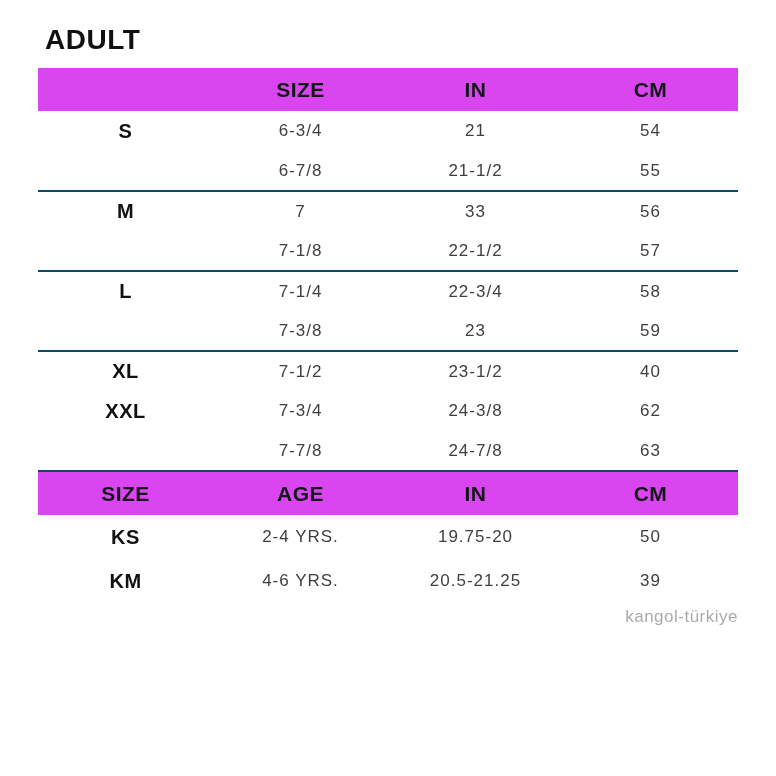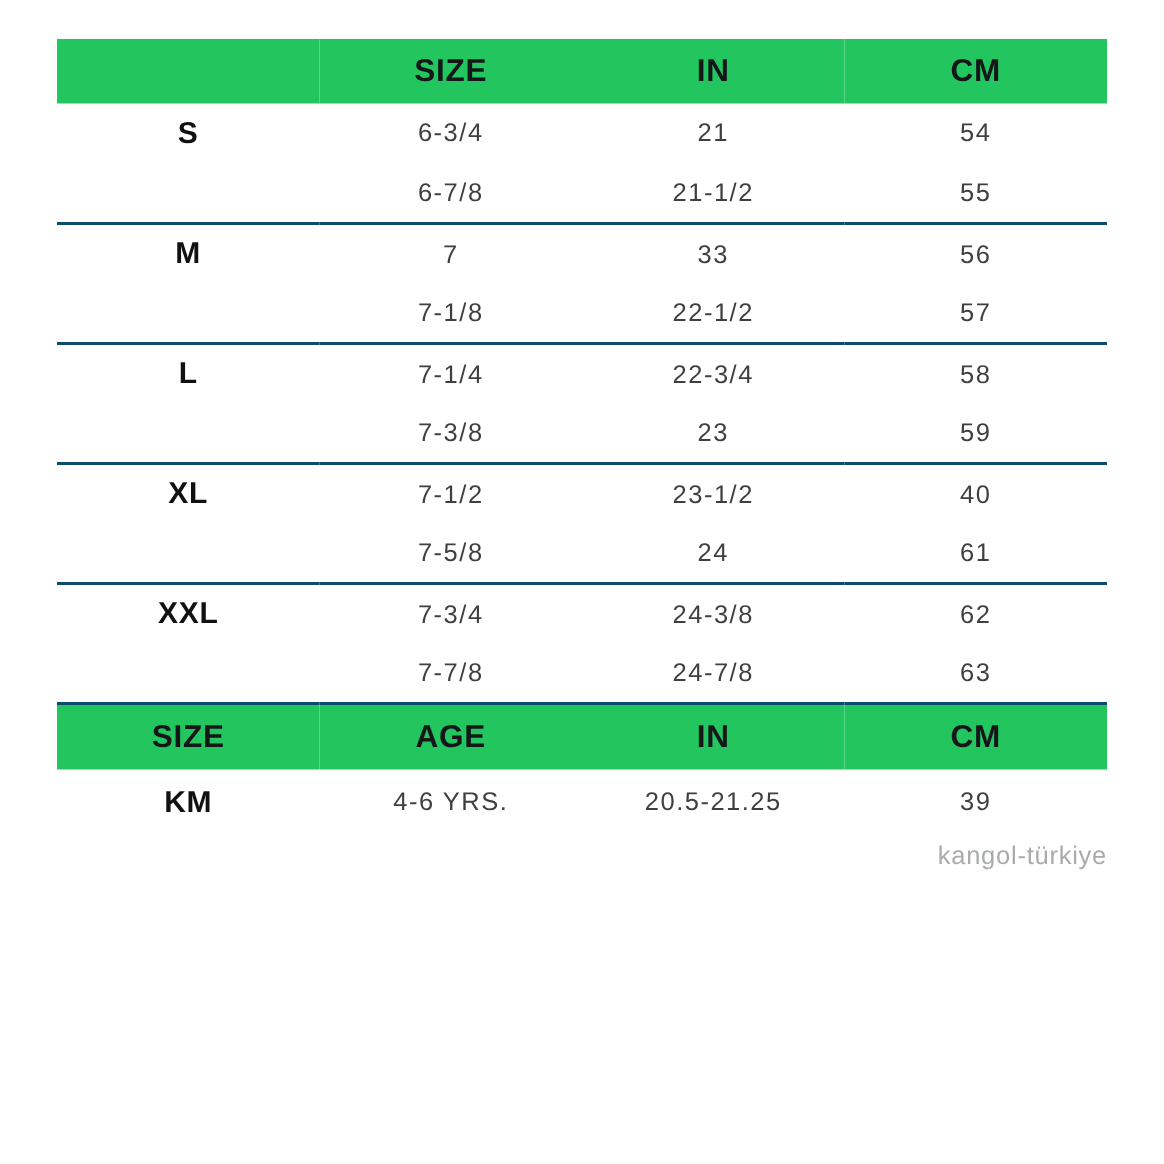--- a/index.html
+++ b/index.html
@@ -27,21 +27,21 @@
     border-collapse: collapse;
     table-layout: fixed;
   }
   th, td {
     width: 25%;
     text-align: center;
     padding: 0;
     vertical-align: middle;
   }
 
-  thead tr { background: #22c55e; height: 43px; }
+  thead tr { background: #d946ef; height: 43px; }
   th {
     font-size: 21px;
     font-weight: 800;
     letter-spacing: 0.5px;
     color: #14161a;
   }
 
   .adult-table tbody tr { height: 40px; }
   .kids-table tbody tr { height: 44px; }
 
@@ -67,20 +67,21 @@
     color: #a9abad;
     height: 24px;
     line-height: 24px;
   }
 </style>
 </head>
 <body>
 
 <div class="page">
 
+  <div class="section-title">ADULT</div>
 
   <table class="adult-table">
     <thead>
       <tr>
         <th></th>
         <th>SIZE</th>
         <th>IN</th>
         <th>CM</th>
       </tr>
     </thead>
@@ -123,26 +124,20 @@
         <td>23</td>
         <td>59</td>
       </tr>
 
       <tr>
         <td class="lbl">XL</td>
         <td>7-1/2</td>
         <td>23-1/2</td>
         <td>40</td>
       </tr>
-      <tr class="group-end">
-        <td class="lbl"></td>
-        <td>7-5/8</td>
-        <td>24</td>
-        <td>61</td>
-      </tr>
 
       <tr>
         <td class="lbl">XXL</td>
         <td>7-3/4</td>
         <td>24-3/8</td>
         <td>62</td>
       </tr>
       <tr class="group-end">
         <td class="lbl"></td>
         <td>7-7/8</td>
@@ -157,20 +152,26 @@
     <thead>
       <tr>
         <th>SIZE</th>
         <th>AGE</th>
         <th>IN</th>
         <th>CM</th>
       </tr>
     </thead>
     <tbody>
       <tr>
+        <td class="lbl">KS</td>
+        <td>2-4 YRS.</td>
+        <td>19.75-20</td>
+        <td>50</td>
+      </tr>
+      <tr>
         <td class="lbl">KM</td>
         <td>4-6 YRS.</td>
         <td>20.5-21.25</td>
         <td>39</td>
       </tr>
     </tbody>
   </table>
 
   <div class="footer">kangol-türkiye</div>
 

